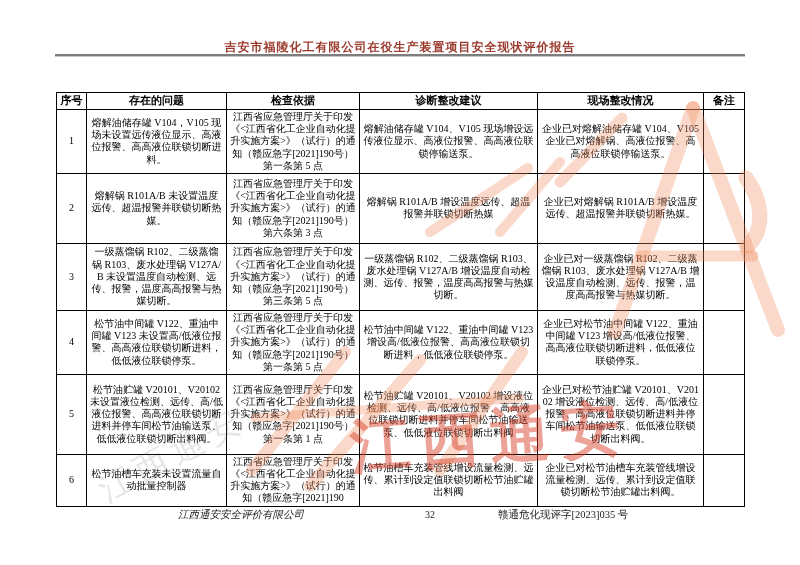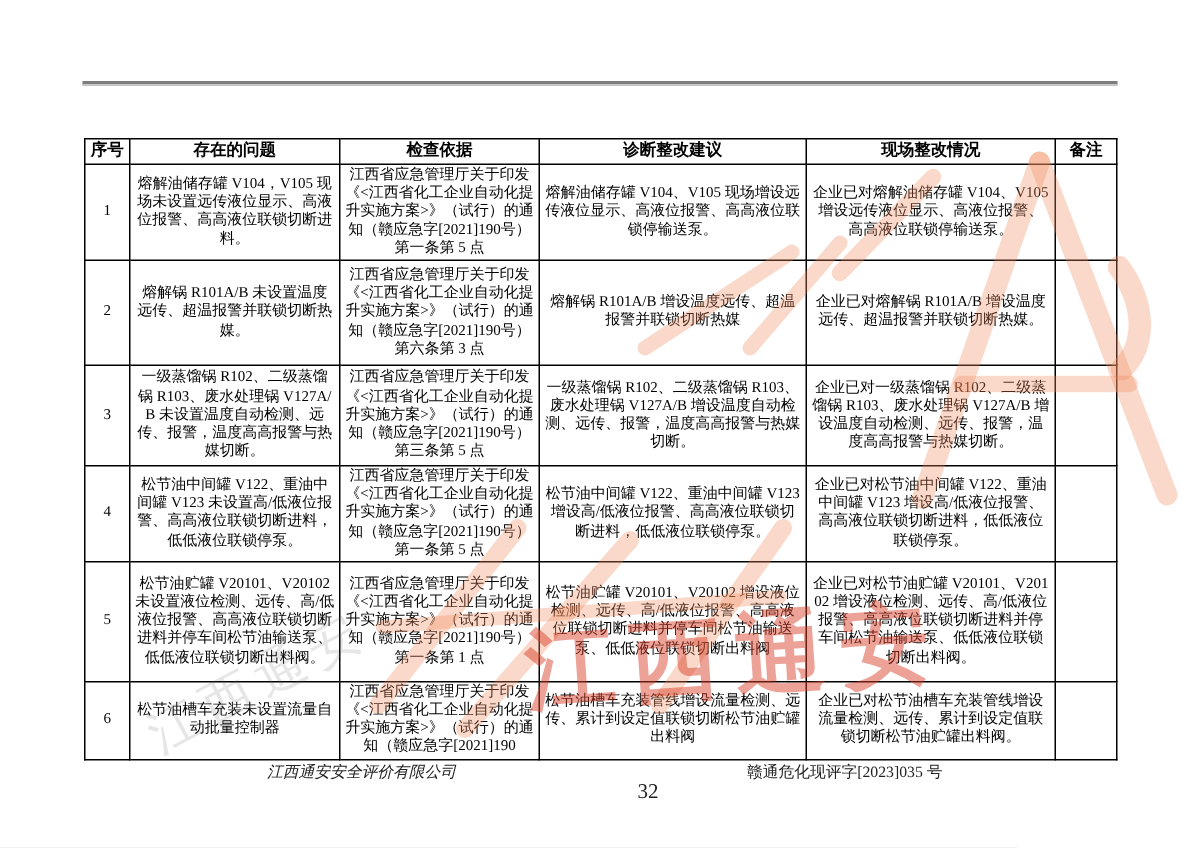--- a/index.html
+++ b/index.html
@@ -25,39 +25,40 @@
     border-collapse:collapse;table-layout:fixed;z-index:1;
   }
   table.rect th,table.rect td{
     border:1px solid #000;padding:1px 3px;font-size:10px;line-height:1.22;
     text-align:center;vertical-align:middle;color:#000;word-break:break-all;
   }
   table.rect th{font-size:11px;font-weight:bold;height:16px;padding:0 2px;}
   tr.r1{height:58px}tr.r2{height:70px}tr.r3{height:67px}
   tr.r4{height:62px}tr.r5{height:80px}tr.r6{height:48px}
   .footer-company{position:absolute;top:508px;left:178px;font-size:10.5px;color:#222;font-style:italic;}
-  .footer-page{position:absolute;top:521px;left:425px;font-size:14px;color:#222;}
+  .footer-page{position:absolute;top:509px;left:425px;font-size:10px;color:#222;}
   .footer-doc{position:absolute;top:508px;left:498px;font-size:10.5px;color:#222;}
   .wm-layer{position:absolute;left:0;top:0;width:800px;height:565px;z-index:5;pointer-events:none;}
   .wm-red{
     position:absolute;top:398px;left:350px;font-size:60px;font-weight:bold;
     color:rgba(216,60,36,0.48);letter-spacing:10px;transform:rotate(-4deg);
     z-index:6;pointer-events:none;white-space:nowrap;
   }
   .wm-gray{
     position:absolute;top:432px;left:92px;font-size:34px;
     color:rgba(100,100,100,0.16);letter-spacing:6px;transform:rotate(-28deg);
     z-index:4;pointer-events:none;white-space:nowrap;
   }
 </style>
 </head>
 <body>
 
 <div class="page">
 
+  <div class="doc-header">吉安市福陵化工有限公司在役生产装置项目安全现状评价报告</div>
   <div class="header-rule"></div>
 
   <table class="rect">
     <colgroup>
       <col style="width:30px">
         <col style="width:140px">
         <col style="width:133px">
       <col style="width:178px">
         <col style="width:166px">
         <col style="width:41px">
@@ -71,21 +72,21 @@
         <th>现场整改情况</th>
         <th>备注</th>
       </tr>
     </thead>
     <tbody>
       <tr class="r1">
         <td>1</td>
         <td>熔解油储存罐 V104，V105 现场未设置远传液位显示、高液位报警、高高液位联锁切断进料。</td>
         <td>江西省应急管理厅关于印发《&lt;江西省化工企业自动化提升实施方案&gt;》（试行）的通知（赣应急字[2021]190号）第一条第 5 点</td>
         <td>熔解油储存罐 V104、V105 现场增设远传液位显示、高液位报警、高高液位联锁停输送泵。</td>
-        <td>企业已对熔解油储存罐 V104、V105 增设远传液位显示、高液位报警、高高液位联锁停输送泵。</td>
+        <td>企业已对熔解油储存罐 V104、V105 企业已对熔解锅、高液位报警、高高液位联锁停输送泵。</td>
         <td></td>
       </tr>
       <tr class="r2">
         <td>2</td>
         <td>熔解锅 R101A/B 未设置温度远传、超温报警并联锁切断热媒。</td>
         <td>江西省应急管理厅关于印发《&lt;江西省化工企业自动化提升实施方案&gt;》（试行）的通知（赣应急字[2021]190号）第六条第 3 点</td>
         <td>熔解锅 R101A/B 增设温度远传、超温报警并联锁切断热媒</td>
         <td>企业已对熔解锅 R101A/B 增设温度远传、超温报警并联锁切断热媒。</td>
         <td></td>
       </tr>

